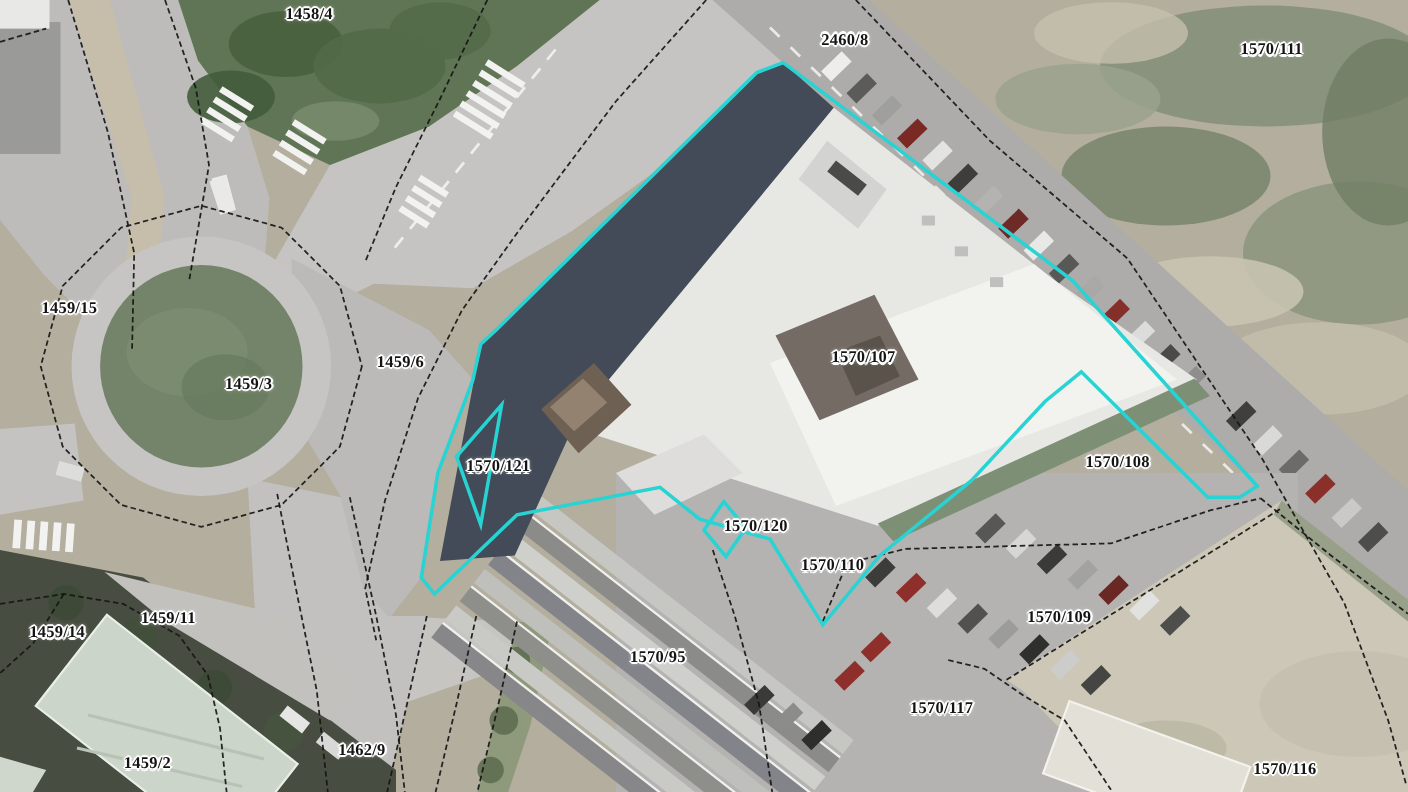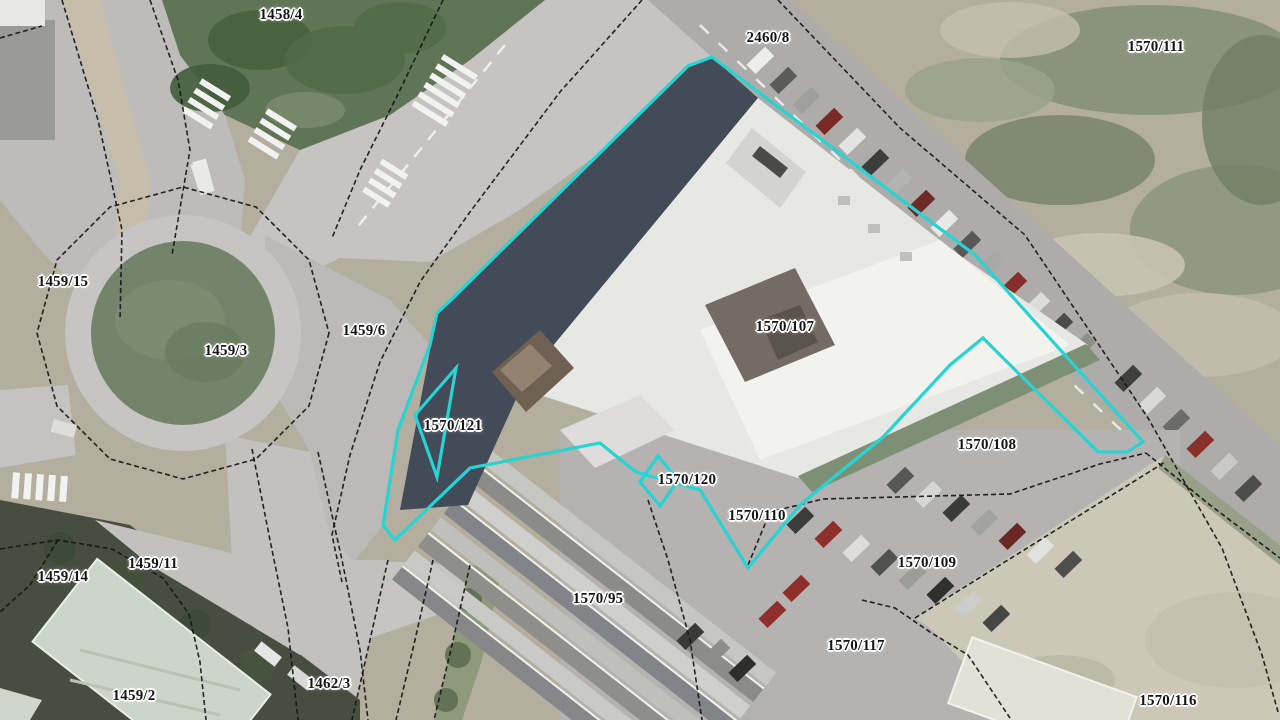--- a/index.html
+++ b/index.html
@@ -257,23 +257,23 @@
       <div class="parcel-label" style="left: 281px; top: 14px;">1458/4</div>
       <div class="parcel-label" style="left: 768px; top: 37px;">2460/8</div>
       <div class="parcel-label" style="left: 1156px; top: 46px;">1570/111</div>
       <div class="parcel-label" style="left: 63px; top: 281px;">1459/15</div>
       <div class="parcel-label" style="left: 226px; top: 318px; margin-top: 32px;">1459/3</div>
       <div class="parcel-label" style="left: 364px; top: 330px;">1459/6</div>
       <div class="parcel-label" style="left: 437px; top: 425px; margin-left: 16px;">1570/121</div>
       <div class="parcel-label" style="left: 785px; top: 306px; margin-top: 20px;">1570/107</div>
       <div class="parcel-label" style="left: 664px; top: 479px; padding-left: 46px;">1570/120</div>
       <div class="parcel-label" style="left: 757px; top: 515px;">1570/110</div>
-      <div class="parcel-label" style="left: 987px; top: 421px; margin-top: 23px;">1570/108</div>
-      <div class="parcel-label" style="left: 927px; top: 562px;">1570/109</div>
+      <div class="parcel-label" style="left: 1016px; top: 421px;">1570/108</div>
+      <div class="parcel-label" style="left: 963px; top: 562px;">1570/109</div>
       <div class="parcel-label" style="left: 598px; top: 598px;">1570/95</div>
-      <div class="parcel-label" style="left: 63px; top: 576px;">1459/14</div>
+      <div class="parcel-label" style="left: 52px; top: 576px;">1459/14</div>
       <div class="parcel-label" style="left: 153px; top: 563px;">1459/11</div>
       <div class="parcel-label" style="left: 134px; top: 695px;">1459/2</div>
-      <div class="parcel-label" style="left: 329px; top: 683px;">1462/3</div>
+      <div class="parcel-label" style="left: 329px; top: 683px;">1462/9</div>
       <div class="parcel-label" style="left: 856px; top: 645px;">1570/117</div>
       <div class="parcel-label" style="left: 1168px; top: 700px;">1570/116</div>
     </div>
 </div>
 
 </body></html>

